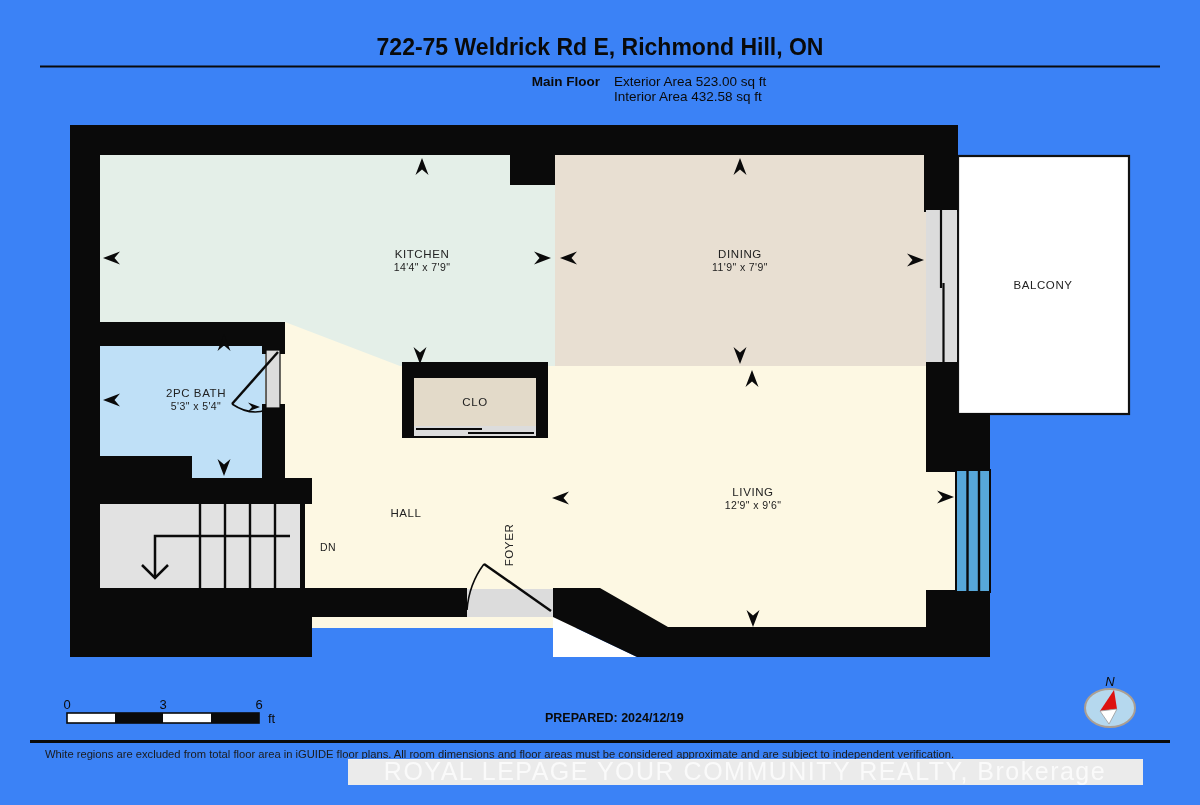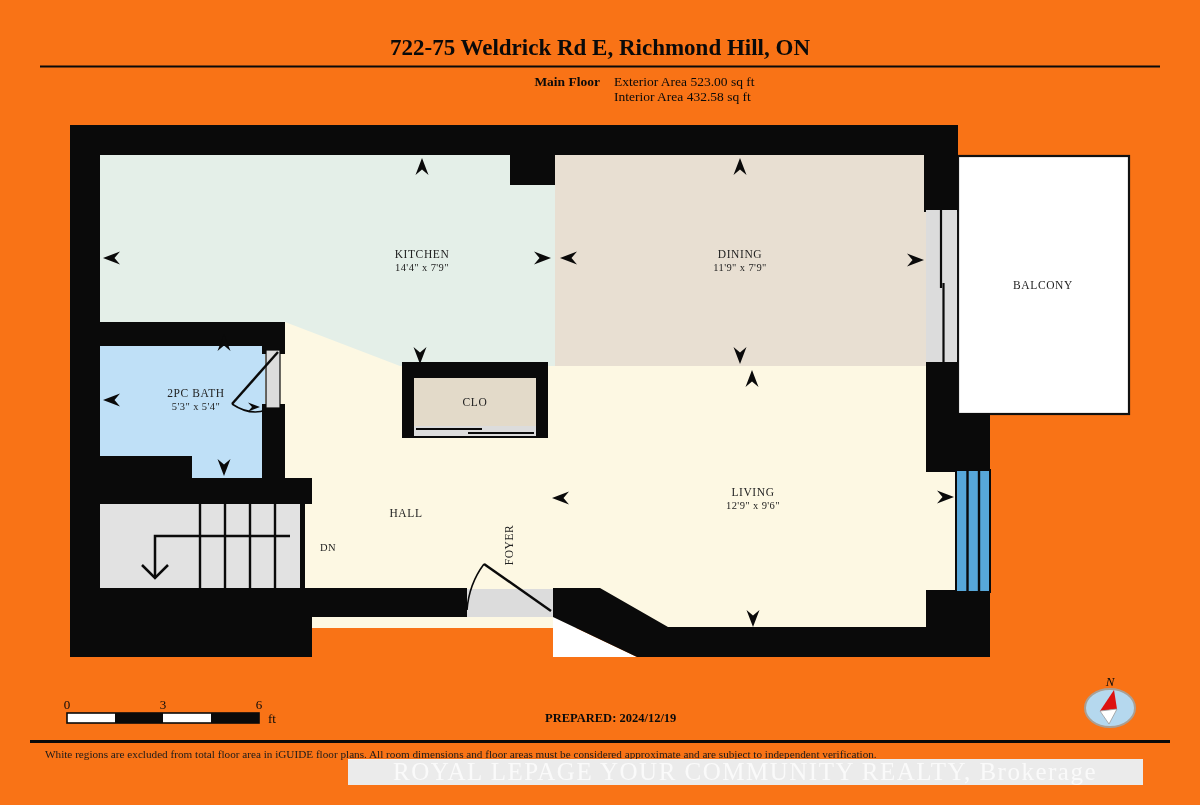--- a/index.html
+++ b/index.html
@@ -1,17 +1,17 @@
 <!DOCTYPE html>
 <html><head>
 <meta charset="utf-8">
 <style>
   html,body{margin:0;padding:0;background:#ffffff;}
-  #page{position:relative;width:1200px;height:805px;background:#f97316;overflow:hidden;
-        font-family:Liberation Serif, serif;}
+  #page{position:relative;width:1200px;height:805px;background:#3b82f6;overflow:hidden;
+        font-family:Liberation Sans, sans-serif;}
   svg{display:block;}
   .wall{fill:#0a0a0a;}
   .room-kitchen{fill:#e4efe8;}
   .room-dining{fill:#e8dfd2;}
   .room-cream{fill:#fdf8e3;}
   .room-bath{fill:#bfe0f7;}
   .room-closet{fill:#e3dac9;}
   .gray{fill:#dcdcdc;}
   .stairs-gray{fill:#e2e2e2;}
   .window-blue{fill:#57a7d9;}

